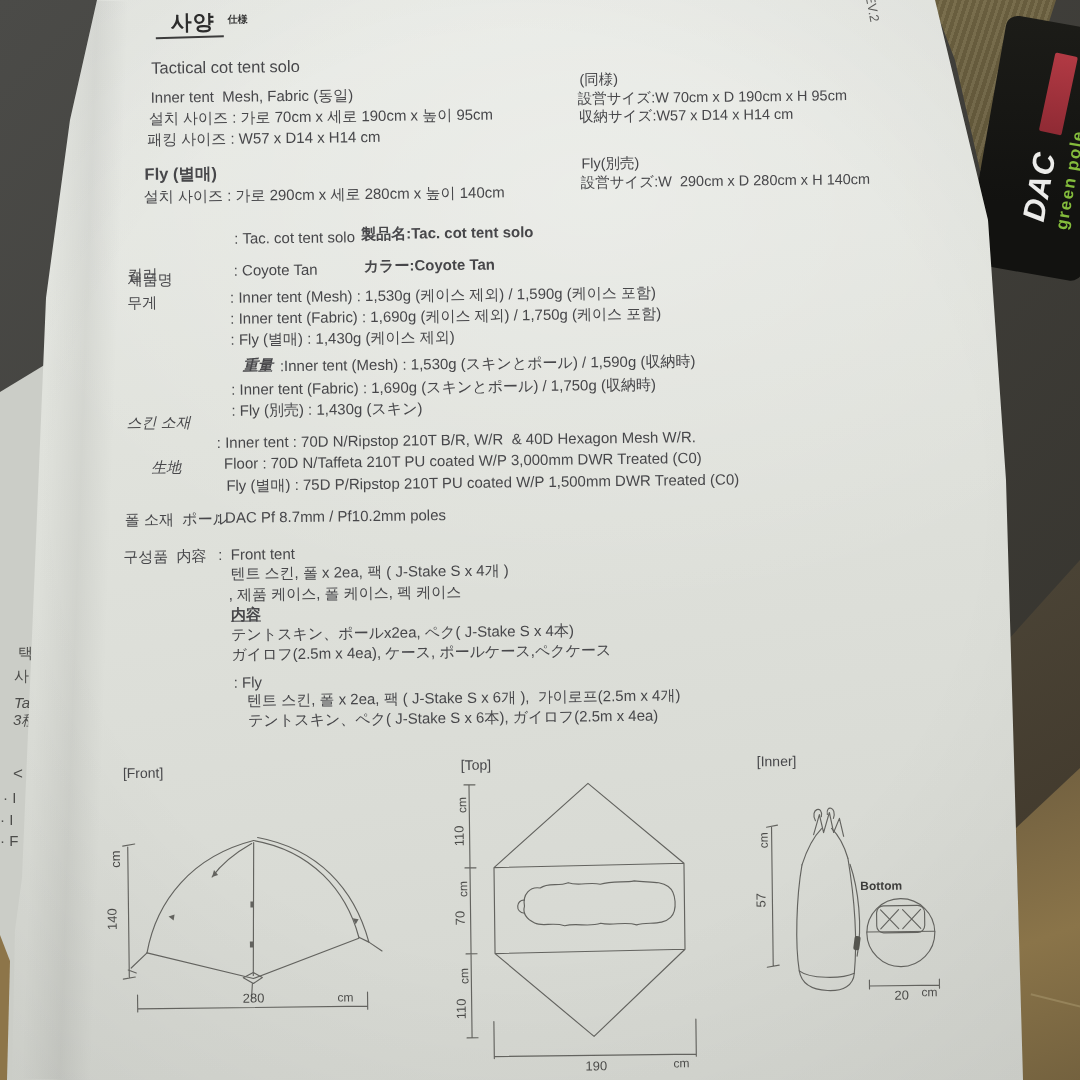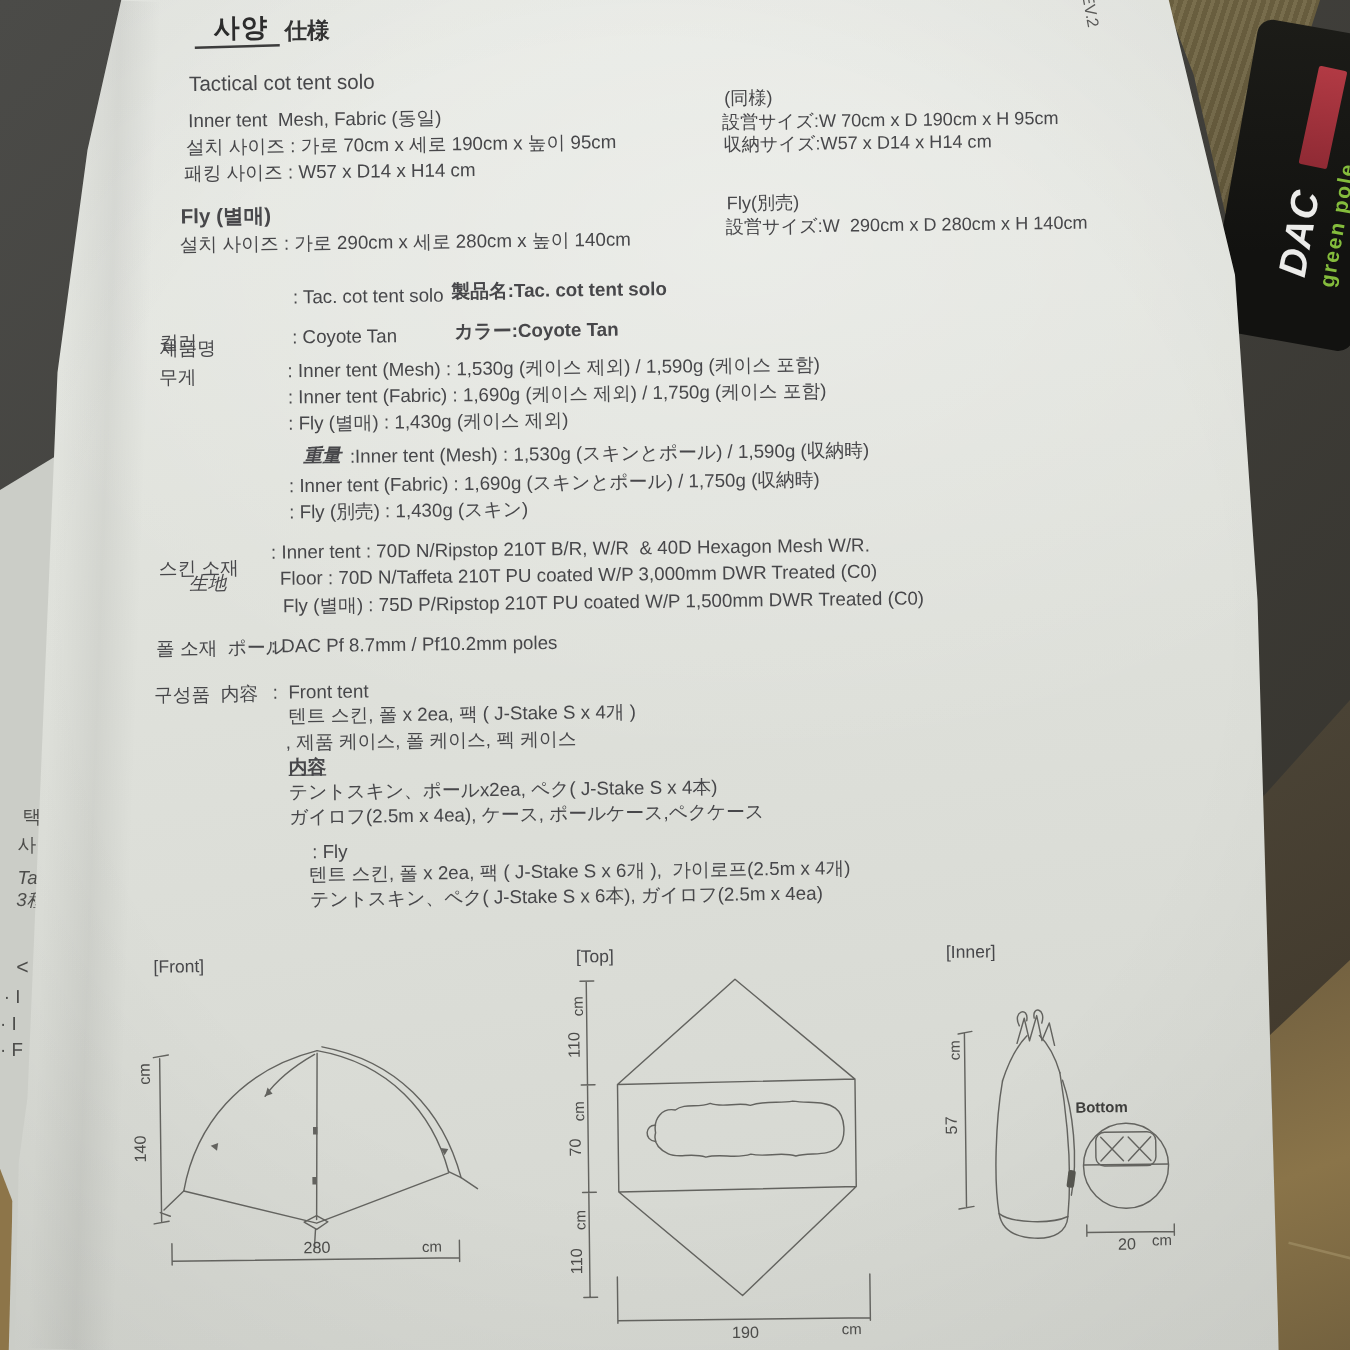--- a/index.html
+++ b/index.html
@@ -59,21 +59,21 @@
   .edgeshade{position:absolute;left:0;top:0;width:1080px;height:1080px;
     background:radial-gradient(ellipse 760px 760px at 48% 46%,rgba(0,0,0,0) 60%,rgba(0,0,0,.05) 100%);}
   .content{position:absolute;left:0;top:0;width:1080px;height:1080px;
     transform:rotate(-0.7deg);transform-origin:540px 540px;color:#47474a;}
   .t{position:absolute;white-space:pre;font-size:15px;line-height:1.2;}
   .t.b{font-weight:bold;}
   .t.s600{font-weight:600;}
   .t.fs16{font-size:16.5px;}
   .t.jp{font-size:14.5px;}
   .hd-ko{position:absolute;font-size:21px;font-weight:bold;color:#2c2c2c;letter-spacing:1px;white-space:pre;}
-  .hd-ja{position:absolute;font-size:18px;font-weight:bold;color:#333;white-space:pre;}
+  .hd-ja{position:absolute;font-size:10px;font-weight:bold;color:#333;white-space:pre;}
   .hd-line{position:absolute;background:#3c3c3c;height:2px;transform:rotate(-1deg);}
   .rev{position:absolute;left:884px;top:-2px;color:#5a5a58;font-size:13px;
     transform:rotate(80deg);transform-origin:0 0;white-space:pre;}
   svg.diag{position:absolute;overflow:visible;}
   svg.diag path,svg.diag line,svg.diag circle,svg.diag rect,svg.diag polyline{
     fill:none;stroke:#63635f;stroke-width:1.15;stroke-linecap:round;stroke-linejoin:round;}
   svg.diag .fill{fill:#63635f;stroke:none;}
   svg.diag text{fill:#4c4c4a;font-size:12px;font-family:"Liberation Sans","DejaVu Sans",sans-serif;stroke:none;}
   svg.diag text.dim{font-size:13px;}
   svg.diag text.bold{font-weight:bold;fill:#3e3e3c;}
@@ -143,37 +143,37 @@
       <div class="t" style="left:130px;top:289px;">무게</div>
       <div class="t" style="left:233px;top:285px;">: Inner tent (Mesh) : 1,530g (케이스 제외) / 1,590g (케이스 포함)</div>
       <div class="t" style="left:233px;top:306px;">: Inner tent (Fabric) : 1,690g (케이스 제외) / 1,750g (케이스 포함)</div>
       <div class="t" style="left:233px;top:327px;">: Fly (별매) : 1,430g (케이스 제외)</div>
 
       <div class="t b" style="left:245px;top:353px;font-style:italic;">重量</div>
       <div class="t" style="left:282px;top:354px;">:Inner tent (Mesh) : 1,530g (スキンとポール) / 1,590g (収納時)</div>
       <div class="t" style="left:233px;top:377px;">: Inner tent (Fabric) : 1,690g (スキンとポール) / 1,750g (収納時)</div>
       <div class="t" style="left:233px;top:398px;">: Fly (別売) : 1,430g (スキン)</div>
 
-      <div class="t" style="left:128px;top:442px;">스킨 소재</div>
+      <div class="t" style="left:128px;top:409px;font-style:italic;">스킨 소재</div>
       <div class="t" style="left:152px;top:454px;font-style:italic;">生地</div>
       <div class="t" style="left:218px;top:430px;">: Inner tent : 70D N/Ripstop 210T B/R, W/R  &amp; 40D Hexagon Mesh W/R.</div>
       <div class="t" style="left:225px;top:451px;">Floor : 70D N/Taffeta 210T PU coated W/P 3,000mm DWR Treated (C0)</div>
       <div class="t" style="left:227px;top:473px;">Fly (별매) : 75D P/Ripstop 210T PU coated W/P 1,500mm DWR Treated (C0)</div>
 
       <div class="t" style="left:125px;top:506px;">폴 소재  ポール</div>
       <div class="t" style="left:217px;top:505px;">: DAC Pf 8.7mm / Pf10.2mm poles</div>
 
       <div class="t" style="left:123px;top:543px;">구성품  内容</div>
       <div class="t" style="left:218px;top:542px;">:  Front tent</div>
       <div class="t" style="left:230px;top:561px;">텐트 스킨, 폴 x 2ea, 팩 ( J-Stake S x 4개 )</div>
       <div class="t" style="left:228px;top:582px;">, 제품 케이스, 폴 케이스, 펙 케이스</div>
       <div class="t b" style="left:230px;top:602px;text-decoration:underline;">内容</div>
       <div class="t" style="left:230px;top:622px;">テントスキン、ポールx2ea, ペク( J-Stake S x 4本)</div>
       <div class="t" style="left:230px;top:642px;">ガイロフ(2.5m x 4ea), ケース, ポールケース,ペクケース</div>
-      <div class="t" style="left:248px;top:670px;">: Fly</div>
+      <div class="t" style="left:232px;top:670px;">: Fly</div>
       <div class="t" style="left:245px;top:688px;">텐트 스킨, 폴 x 2ea, 팩 ( J-Stake S x 6개 ),  가이로프(2.5m x 4개)</div>
       <div class="t" style="left:246px;top:708px;">テントスキン、ペク( J-Stake S x 6本), ガイロフ(2.5m x 4ea)</div>
 
       <div class="t" style="left:120px;top:760px;font-size:14px;">[Front]</div>
       <div class="t" style="left:458px;top:756px;font-size:14px;">[Top]</div>
       <div class="t" style="left:754px;top:756px;font-size:14px;">[Inner]</div>
 
       <svg class="diag" style="left:100px;top:818px;" width="300" height="205" viewBox="0 0 300 205">
         <path d="M 24 24 L 24 154 M 19 23 L 31 21 M 18 156 L 30 154"></path>
         <text class="dim" transform="rotate(-90 16 36)" x="16" y="36" text-anchor="middle" font-size="11">cm</text>

